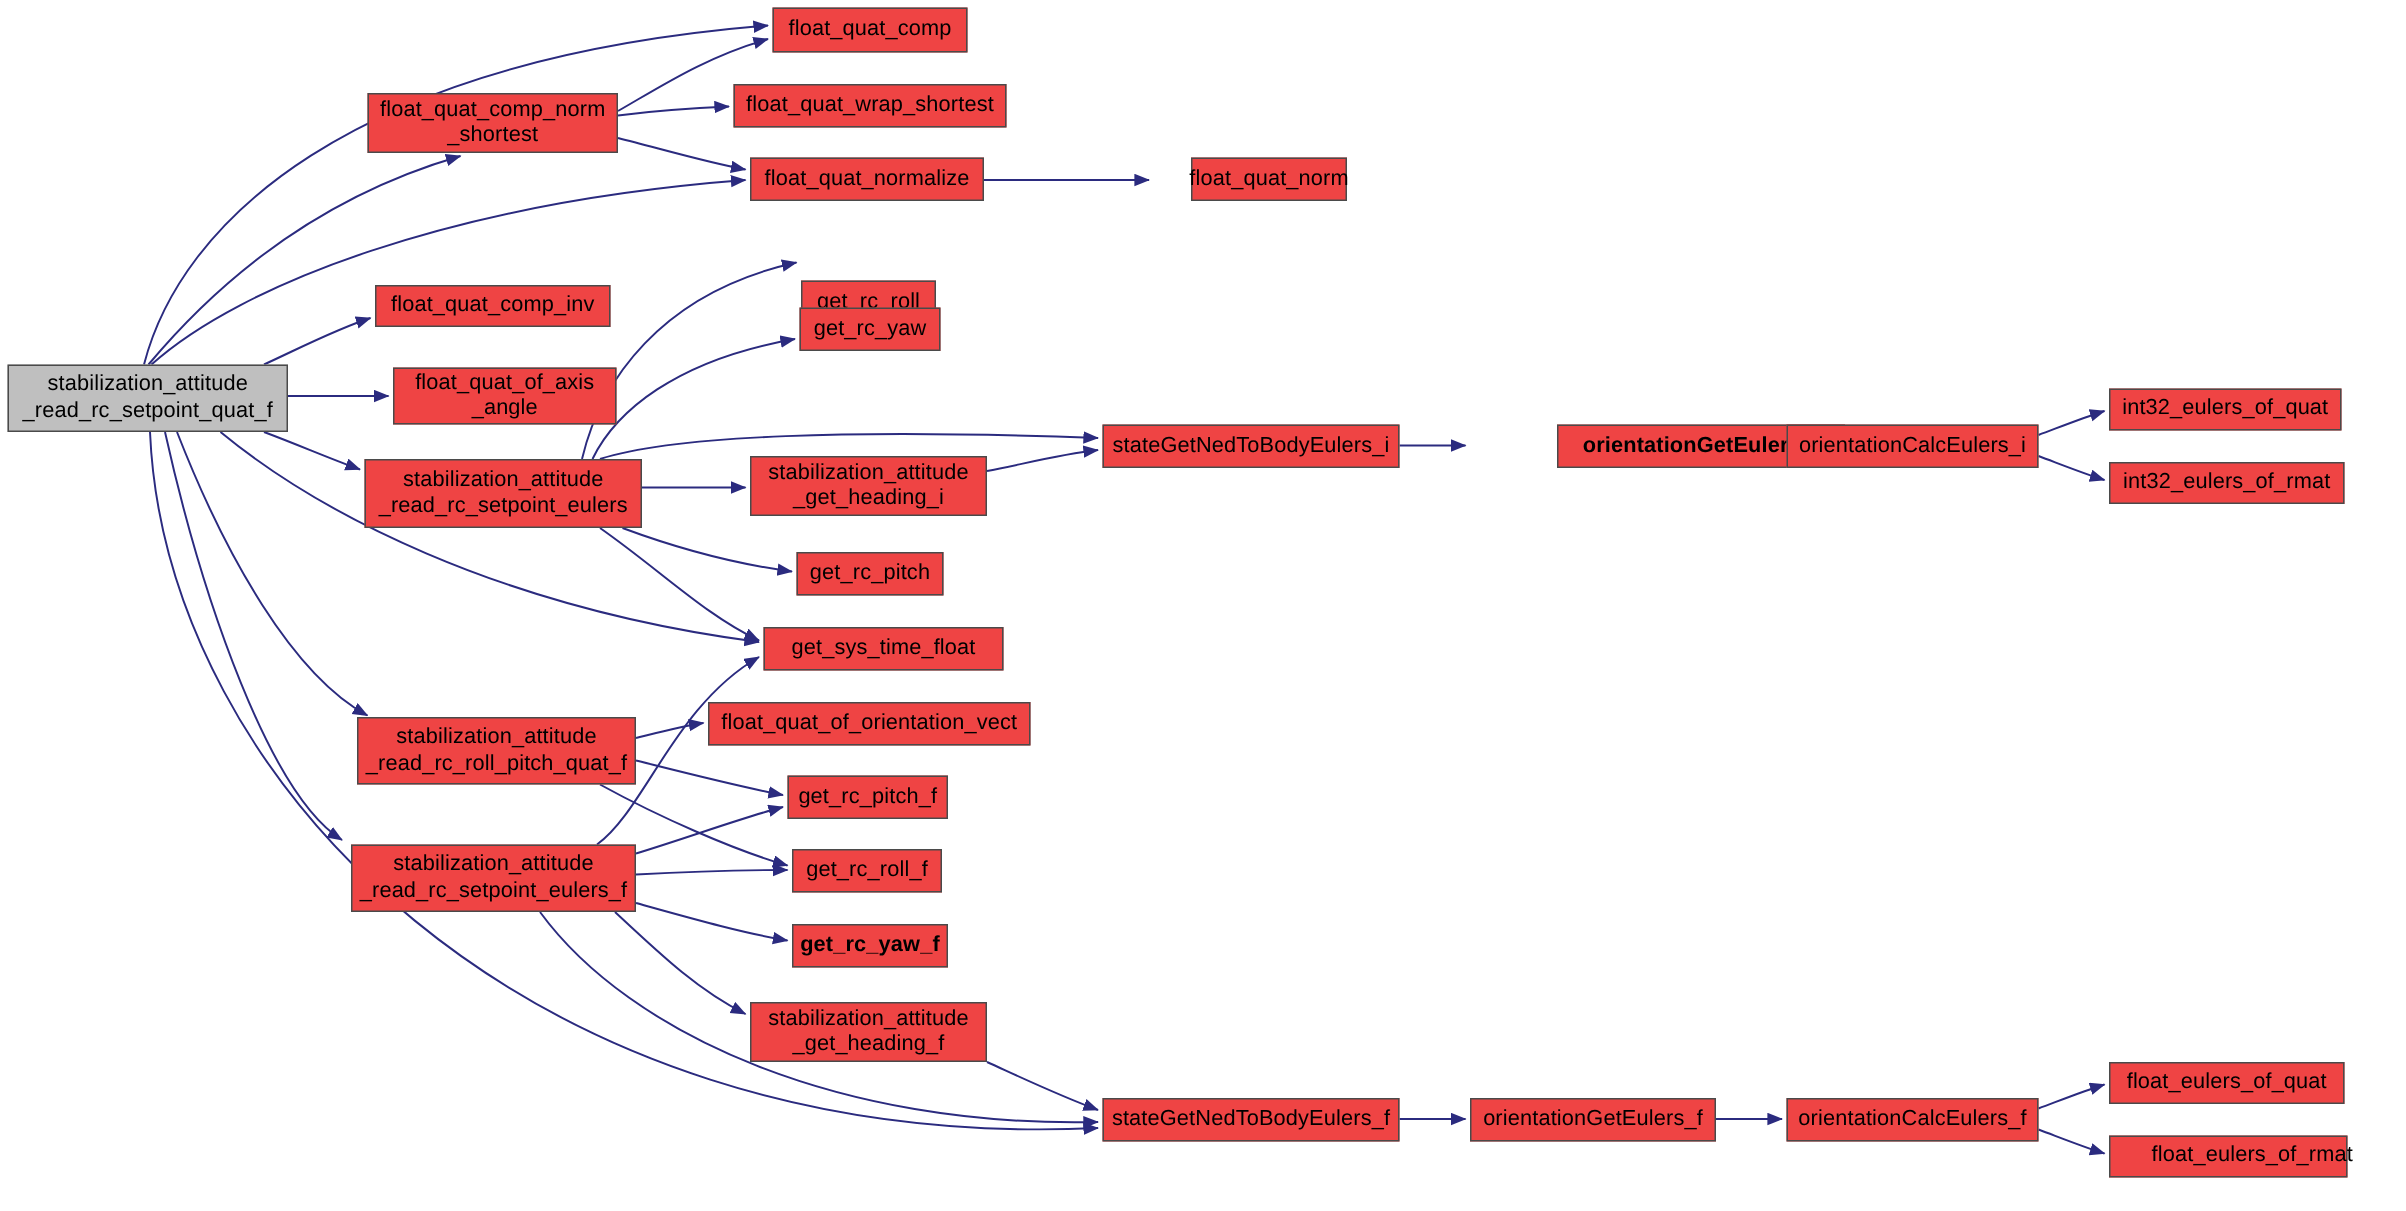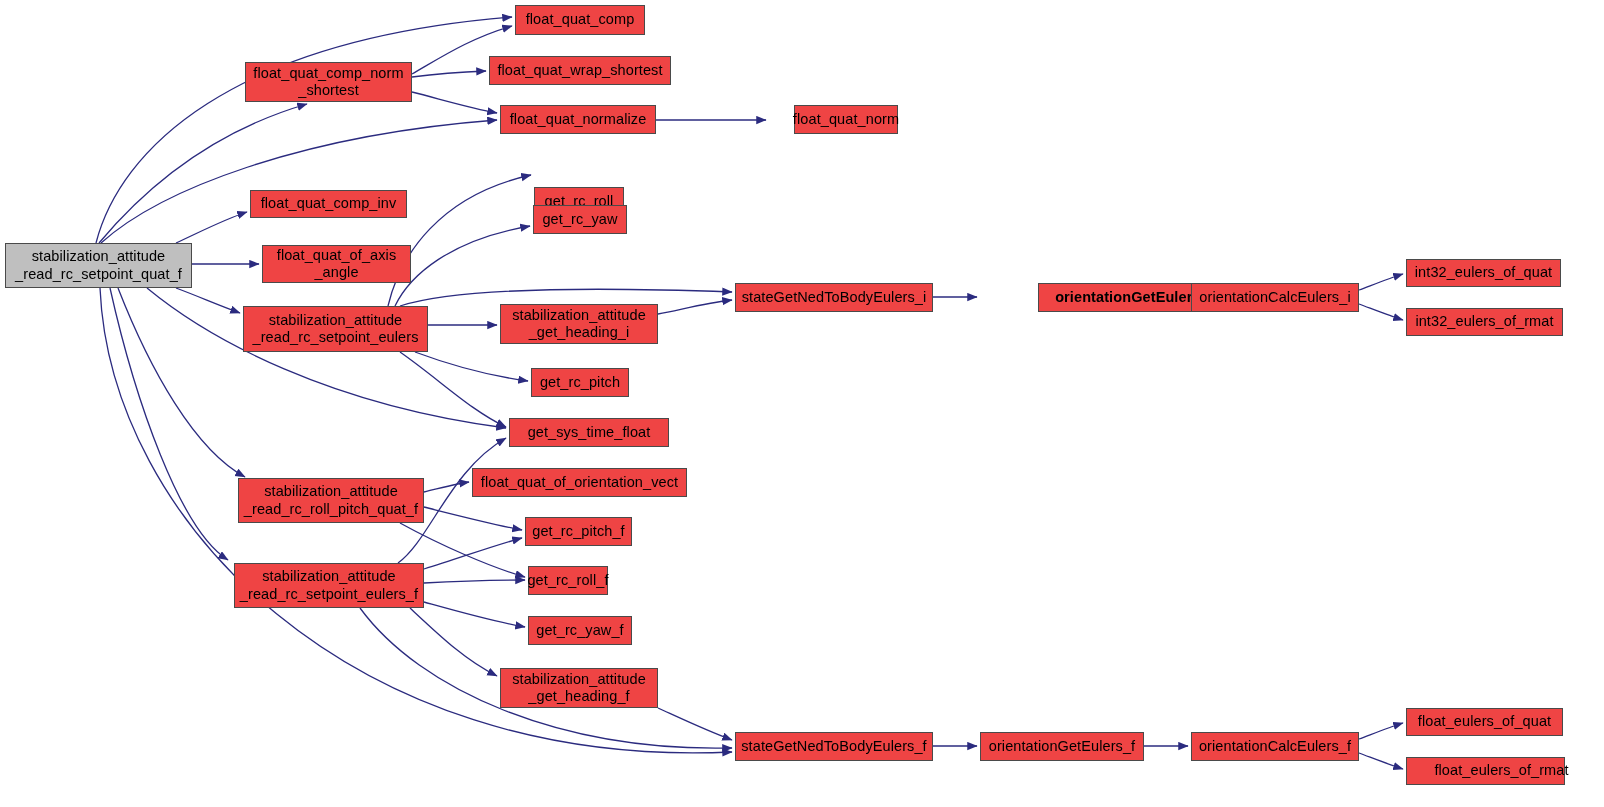--- a/index.html
+++ b/index.html
@@ -108,22 +108,22 @@
       <div class="node" style="left: 1191px; top: 283px; width: 168px; height: 29px;">orientationCalcEulers_i</div>
       <div class="node" style="left: 1406px; top: 259px; width: 155px; height: 28px;">int32_eulers_of_quat</div>
       <div class="node" style="left: 1406px; top: 308px; width: 157px; height: 28px;">int32_eulers_of_rmat</div>
       <div class="node" style="left: 509px; top: 418px; width: 160px; height: 29px;">get_sys_time_float</div>
       <div class="node" style="left: 238px; top: 478px; width: 186px; height: 45px;">stabilization_attitude
 _read_rc_roll_pitch_quat_f</div>
       <div class="node" style="left: 472px; top: 468px; width: 215px; height: 29px;">float_quat_of_orientation_vect</div>
       <div class="node" style="left: 525px; top: 517px; width: 107px; height: 29px;">get_rc_pitch_f</div>
       <div class="node" style="left: 234px; top: 563px; width: 190px; height: 45px;">stabilization_attitude
 _read_rc_setpoint_eulers_f</div>
-      <div class="node" style="left: 528px; top: 566px; width: 80px; height: 29px;">get_rc_roll_f</div>
-      <div class="node" style="left: 528px; top: 616px; width: 104px; height: 29px;">get_rc_yaw_f</div>
+      <div class="node" style="left: 528px; top: 566px; width: 100px; height: 29px;">get_rc_roll_f</div>
+      <div class="node" style="left: 528px; top: 616px; width: 104px; height: 29px; font-weight: bold;">get_rc_yaw_f</div>
       <div class="node" style="left: 500px; top: 668px; width: 158px; height: 40px;">stabilization_attitude
 _get_heading_f</div>
       <div class="node" style="left: 735px; top: 732px; width: 198px; height: 29px;">stateGetNedToBodyEulers_f</div>
       <div class="node" style="left: 980px; top: 732px; width: 164px; height: 29px;">orientationGetEulers_f</div>
       <div class="node" style="left: 1191px; top: 732px; width: 168px; height: 29px;">orientationCalcEulers_f</div>
       <div class="node" style="left: 1406px; top: 708px; width: 157px; height: 28px;">float_eulers_of_quat</div>
       <div class="node" style="left: 1406px; top: 757px; width: 159px; height: 28px; padding-left: 32px;">float_eulers_of_rmat</div>
     </div>
 </div>
 

